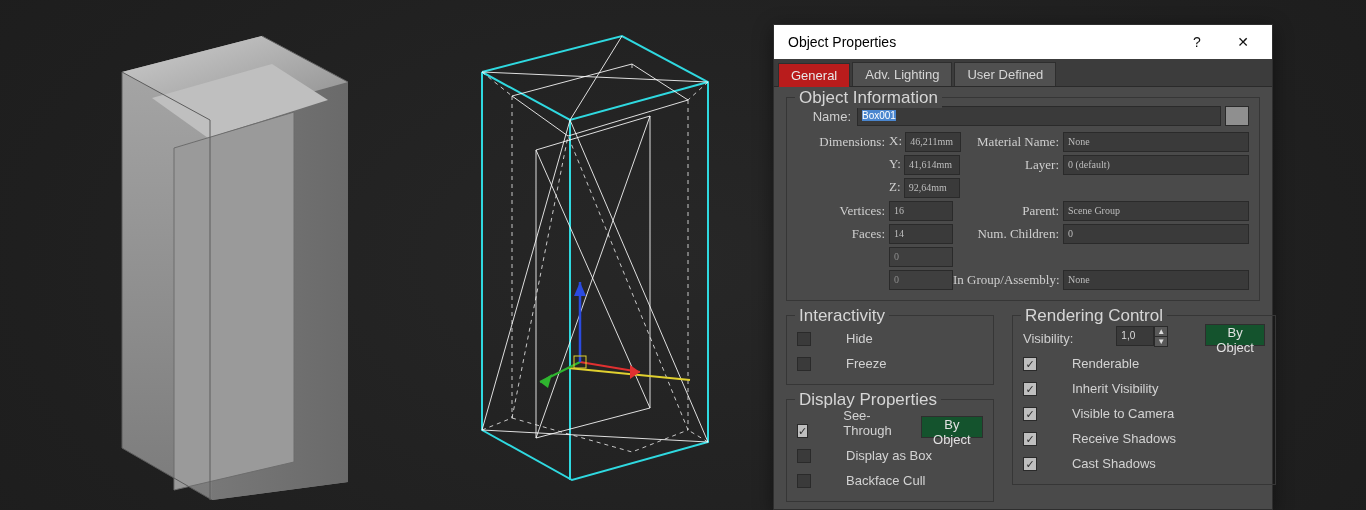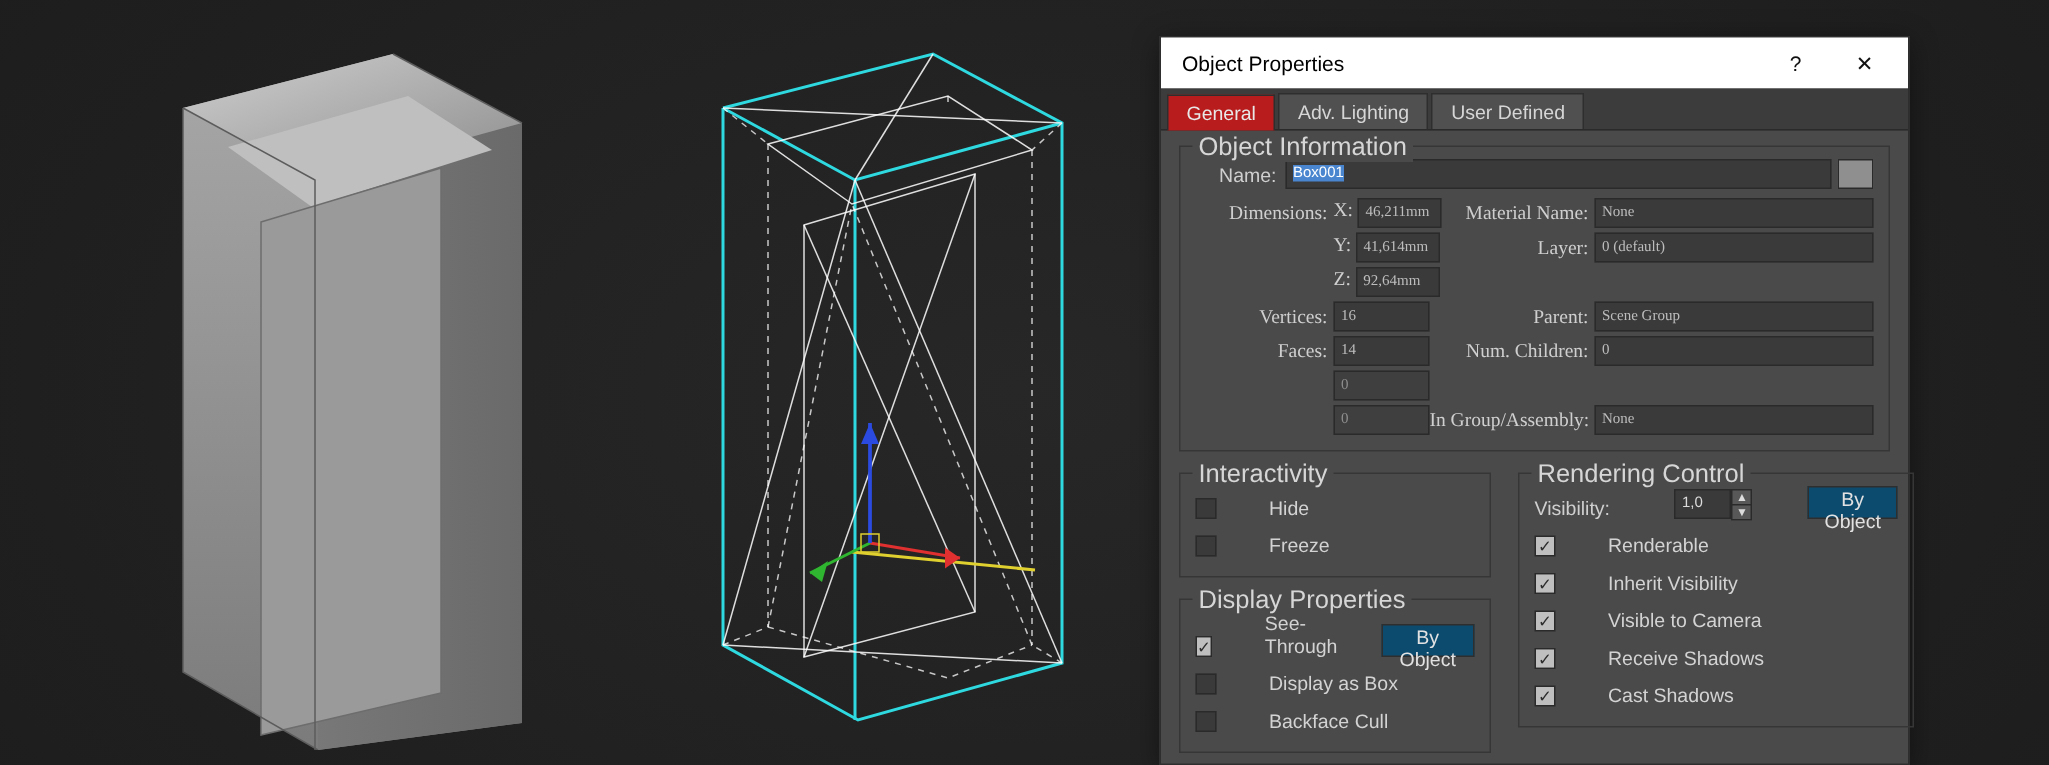--- a/index.html
+++ b/index.html
@@ -41,21 +41,21 @@
     height: 20px; background: #3a3a3a; border: 1px solid #2a2a2a; color: #dcdcdc;
     padding: 0 4px; font-family: inherit; font-size: 10px; line-height: 18px;
   }
   .field.ro { background: #3a3a3a; color: #bdbdbd; }
   .field.dim { background: #3f3f3f; color: #8e8e8e; }
   .field.sel { color: #ffffff; }
   .field.sel span { background: #4a86cf; }
 
   .swatch { width: 24px; height: 20px; background: #8f8f8f; border: 1px solid #2a2a2a; margin-left: 4px; }
 
-  .btn { height: 22px; background: #0c4a6e; border: 1px solid #2e2e2e; color: #e2e2e2; padding: 0 10px; font: inherit; }
+  .btn { height: 22px; background: #14532d; border: 1px solid #2e2e2e; color: #e2e2e2; padding: 0 10px; font: inherit; }
 
   .chk { width: 14px; height: 14px; border: 1px solid #2a2a2a; background: #3a3a3a; display: inline-flex; align-items: center; justify-content: center; margin-right: 6px; }
   .chk.on::after { content: "✓"; color: #2d2d2d; background:#bfbfbf; width:100%; height:100%; display:flex; align-items:center; justify-content:center; font-size:11px; }
   .chk.off { }
 
   .cols { display: flex; gap: 18px; }
   .col { flex: 1; }
 
   .spinner { display:flex; align-items:center; }
   .spinner .field { width: 38px; }

